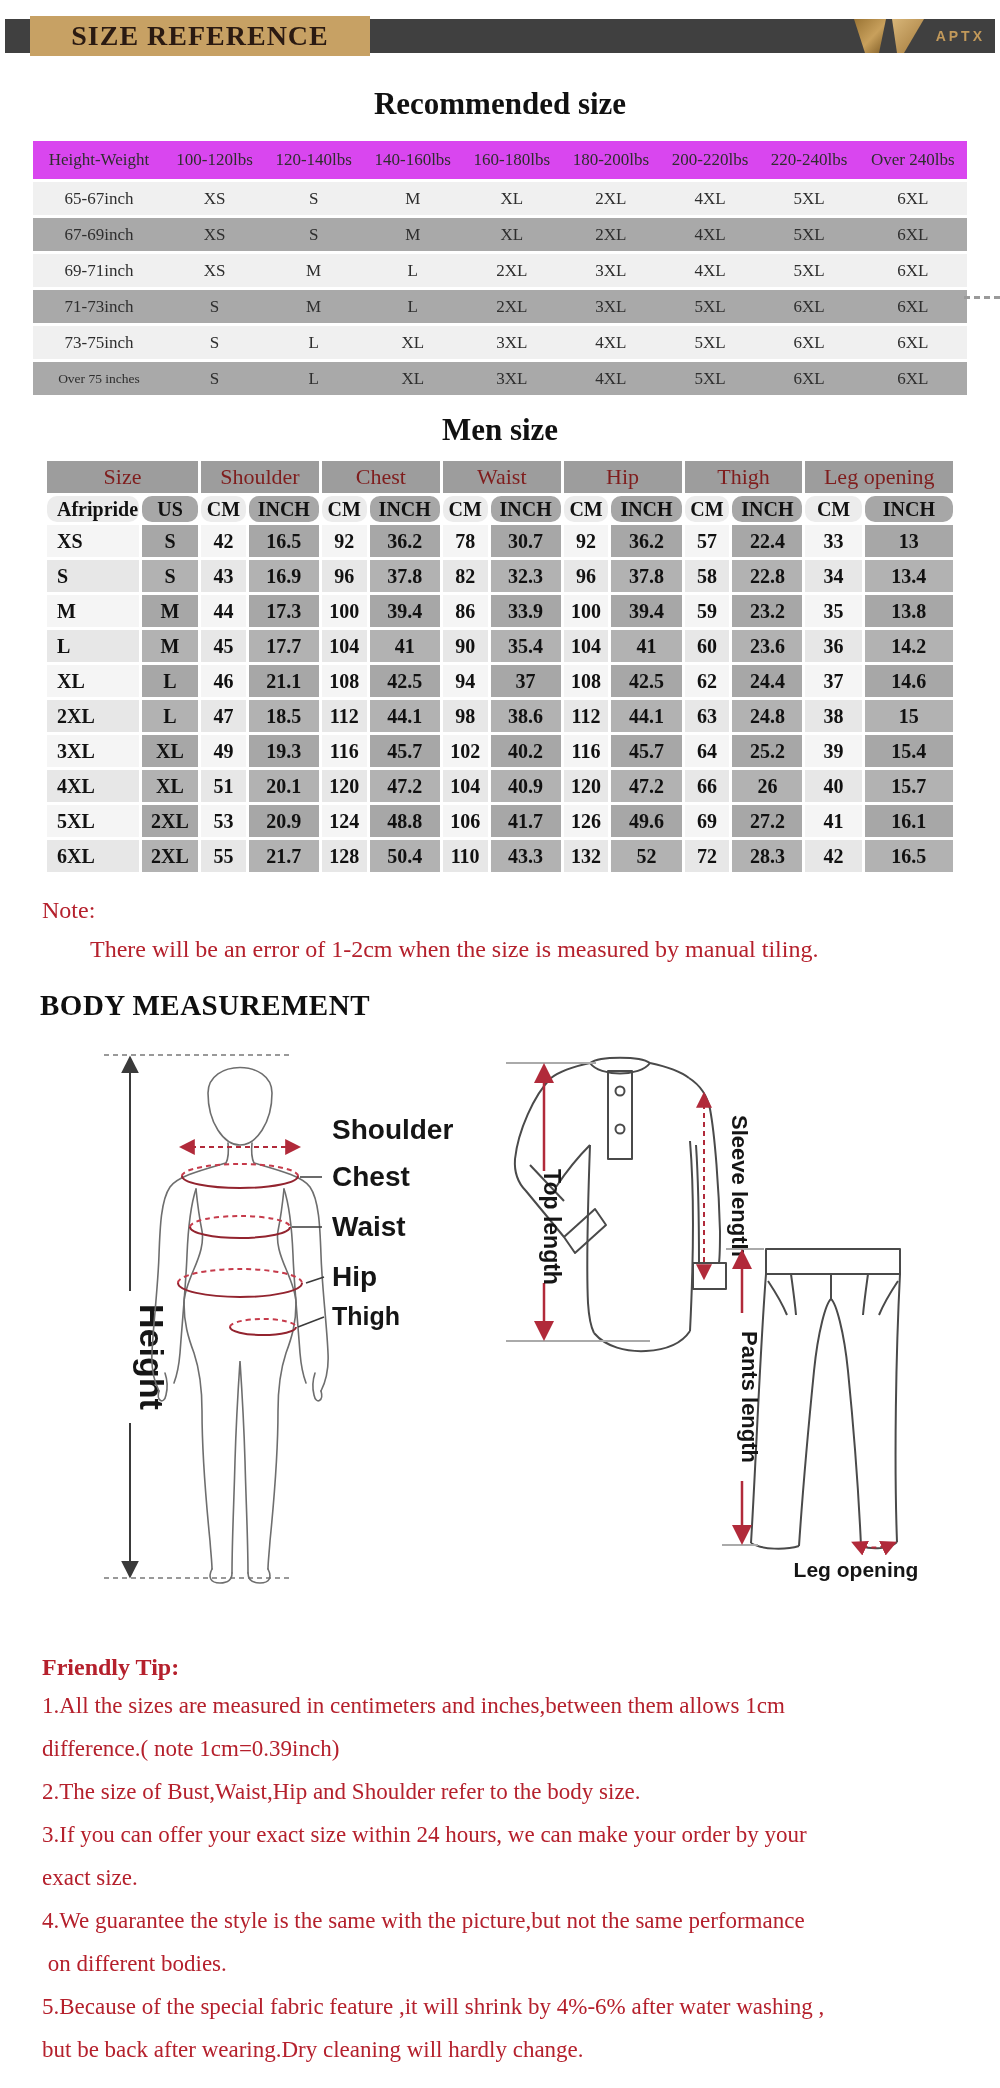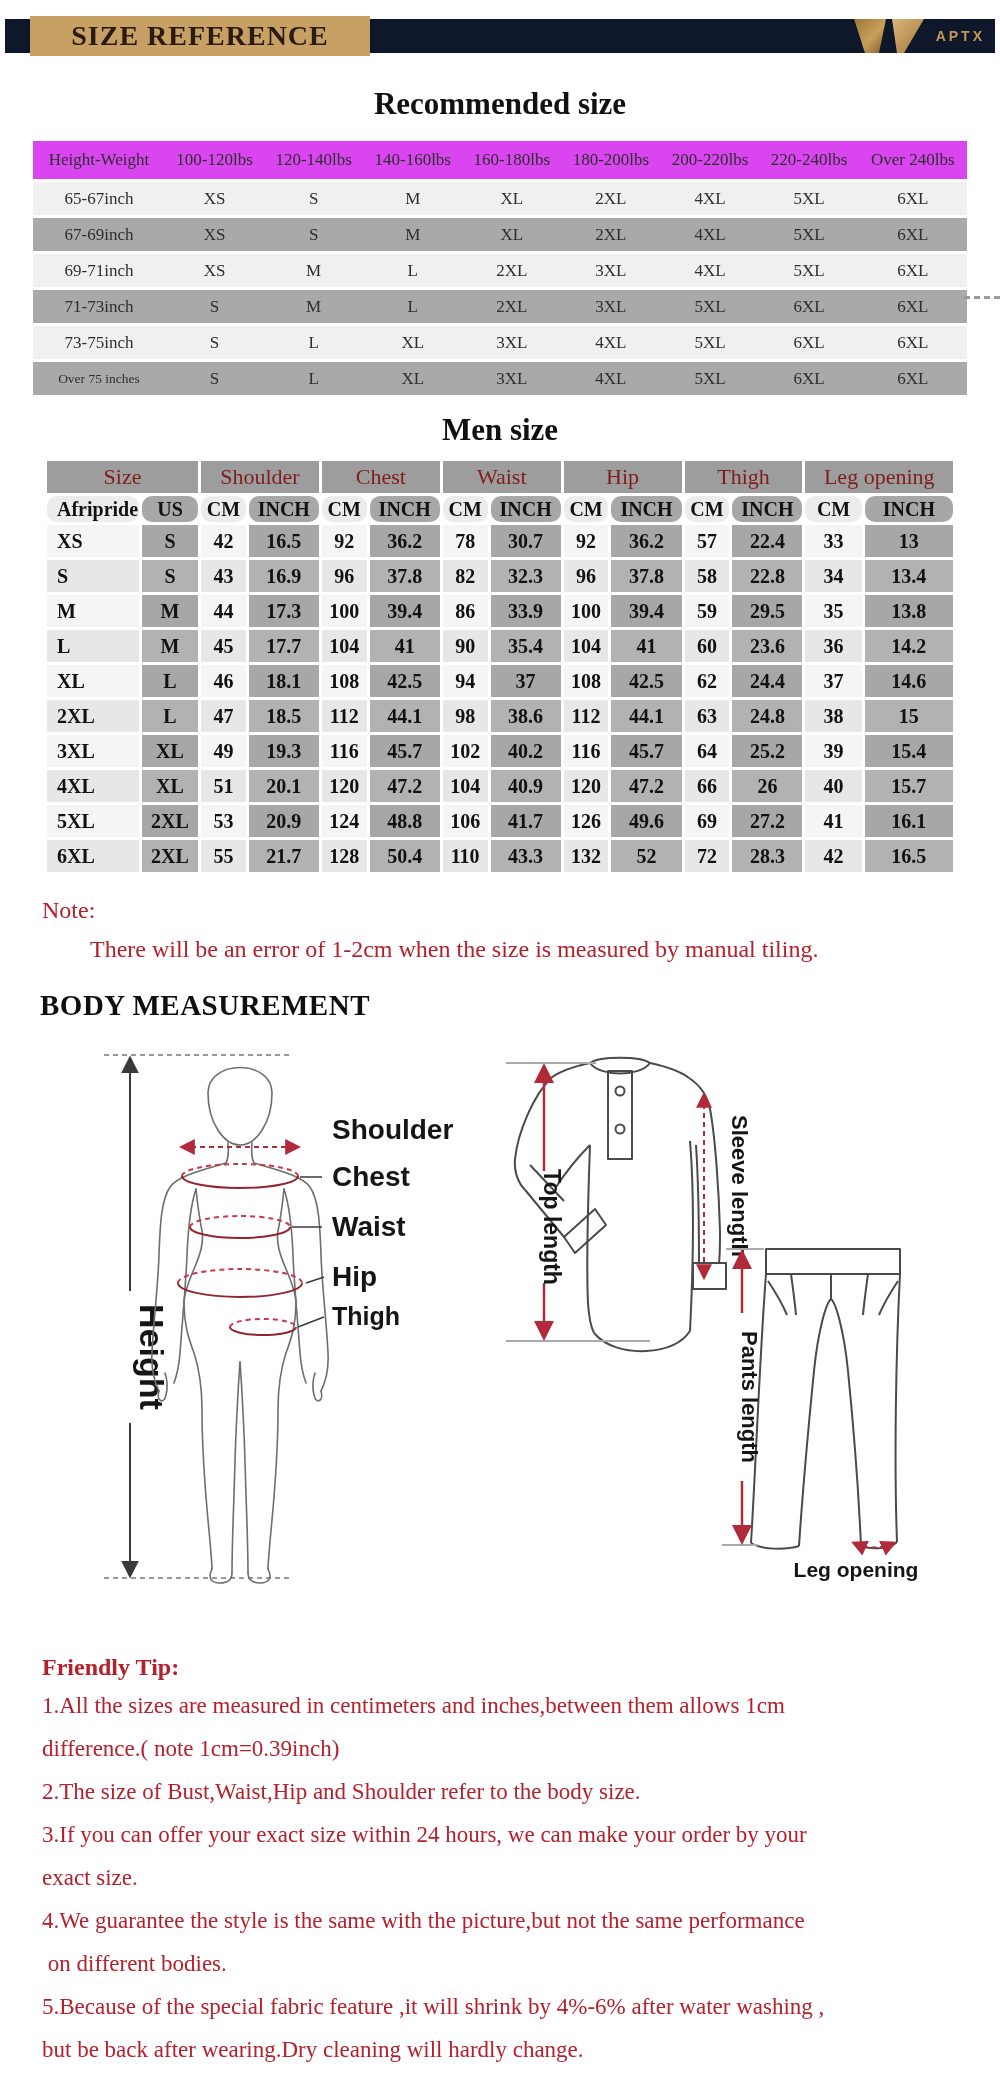--- a/index.html
+++ b/index.html
@@ -1,21 +1,21 @@
 <!DOCTYPE html>
 <html><head>
 <meta charset="utf-8">
 <style>
   html,body { margin:0; padding:0; }
   body {
     width:1000px; height:2088px; overflow:hidden; position:relative;
     background:#ffffff; font-family:"Liberation Serif", serif; color:#222;
   }
   
-  .topbar { position:absolute; left:5px; right:5px; top:19px; height:34px; background:#0f172a;padding-left:12px; }
+  .topbar { position:absolute; left:5px; right:5px; top:19px; height:34px; background:#404040;padding-left:12px; }
   .brandbox { position:absolute; left:25px; top:-3px; width:340px; height:40px;
     background:#c7a164; display:flex; align-items:center; justify-content:center; }
   .brandbox .t { font-size:28px; font-weight:700; color:#2a1a12; letter-spacing:1px; }
   .logo { position:absolute; right:10px; top:0; height:34px; display:flex; align-items:center; gap:4px; }
   .aptx { color:#c2995a; font-family:"Liberation Sans", sans-serif; font-weight:700;
     font-size:14px; letter-spacing:3px; }
   
   .content { padding-top:86px; }
   h1.sec { text-align:center; font-size:31px; margin:0 0 16px 0; font-weight:700; color:#111; }
   h2.men-t { text-align:center; font-size:31px; margin:14px 0 10px 0; font-weight:700; color:#111;font-family:Liberation Serif, serif; }
@@ -262,21 +262,21 @@
           <td>M</td>
           <td>44</td>
           <td>17.3</td>
           <td>100</td>
           <td>39.4</td>
           <td>86</td>
           <td>33.9</td>
           <td>100</td>
           <td>39.4</td>
           <td>59</td>
-          <td>29.5</td>
+          <td>23.2</td>
           <td>35</td>
           <td>13.8</td>
         </tr>
         <tr>
           <td>L</td>
           <td>M</td>
           <td>45</td>
           <td>17.7</td>
           <td>104</td>
           <td>41</td>
@@ -286,21 +286,21 @@
           <td>41</td>
           <td>60</td>
           <td>23.6</td>
           <td>36</td>
           <td>14.2</td>
         </tr>
         <tr>
           <td>XL</td>
           <td>L</td>
           <td>46</td>
-          <td>18.1</td>
+          <td>21.1</td>
           <td>108</td>
           <td>42.5</td>
           <td>94</td>
           <td>37</td>
           <td>108</td>
           <td>42.5</td>
           <td>62</td>
           <td>24.4</td>
           <td>37</td>
           <td>14.6</td>

